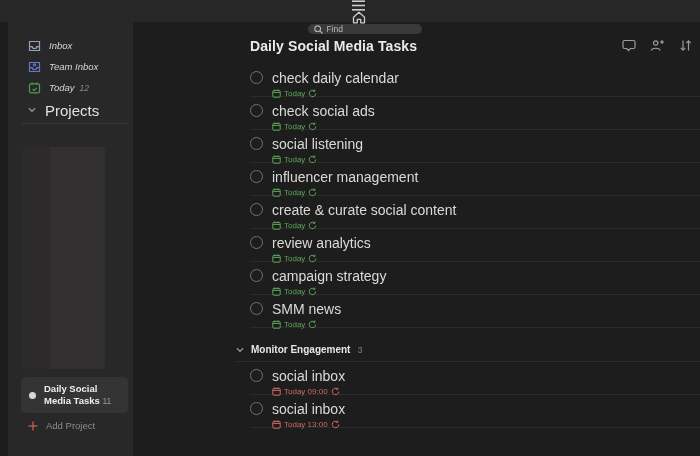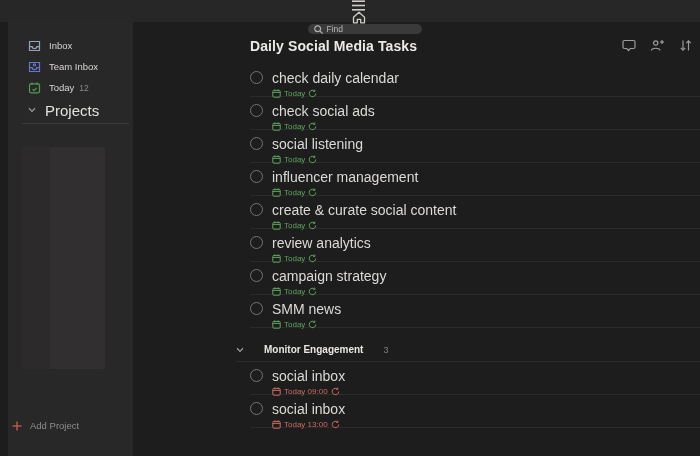--- a/index.html
+++ b/index.html
@@ -26,21 +26,21 @@
   }
   .searchbox .q { font-size:8.5px; margin-left:4px; color:#b9b7b4; }
 
   
   .app { position:absolute; top:22px; left:0; right:0; bottom:0; display:flex; }
   .leftstrip { width:8px; background:#1d1d1d; }
   .sidebar { width:125px; background:#282828; position:relative; }
   .main { flex:1; background:#1d1d1d; position:relative; padding-left:117px; }
 
   
-  .nav { padding-top:13px; }
+  .nav { padding-top:13px;font-style:italic; }
   .nav-item {
     display:flex; align-items:center; height:21px; padding-left:20px;
     font-size:9.5px; color:#d8d6d3; cursor:pointer;
   }
   .nav-item .nicon { width:13px; margin-right:8px; display:flex; }
   .nav-count { color:#8a8a8a; font-size:8.5px; margin-left:5px; }
   .projects-header {
     display:flex; align-items:center; height:20px; padding-left:20px;
     margin-top:2px; cursor:pointer;
   }
@@ -54,21 +54,21 @@
   }
   .sel-project {
     position:absolute; left:13px; top:355px; width:107px; height:36px;
     background:#343434; border-radius:5px; display:flex; align-items:center;
     padding:0 8px; cursor:pointer;
   }
   .sel-dot { width:7px; height:7px; border-radius:50%; background:#d9d7d4; margin-right:8px; flex:none; }
   .sel-name { font-size:9.5px; font-weight:bold; color:#efeeec; line-height:1.3; }
   .sel-count { color:#9a9a9a; font-weight:normal; font-size:8.5px; }
   .add-project {
-    position:absolute; left:4px; top:398px; display:flex; align-items:center;
+    position:absolute; left:20px; top:398px; display:flex; align-items:center;
     cursor:pointer;
   }
   .add-project .plus { color:#c4554d; margin-right:8px; }
   .add-project-label { font-size:9.5px; color:#8f8d8b; }
 
   
   .main-header { padding-top:16px; height:40px; position:relative; }
   .page-title { font-size:14px; font-weight:bold; color:#eceae7; letter-spacing:.1px; }
   .toolbar { position:absolute; right:8px; top:17px; display:flex; gap:14px; color:#9c9c9c; }
   .toolbar .tbtn { cursor:pointer; }
@@ -87,21 +87,21 @@
   .task-due.green { color:#5ba55b; }
   .task-due.red { color:#cd6a5e; }
 
   .add-task { display:flex; align-items:center; height:32px; padding-top:6px; cursor:pointer; }
   .add-task .plus { color:#c4554d; margin-right:9px; }
   .add-task-label { font-size:9.5px; color:#8b8989; }
 
   .section { margin-top:0; }
   .section + .section, .section.named { margin-top:16px; }
   .section-header {
-    display:flex; align-items:center; gap:20px; margin-left:-14px;
+    display:flex; align-items:center; gap:7px; margin-left:-14px;
     padding-bottom:6px; border-bottom:1px solid #2b2b2b; cursor:pointer;
   }
   .section-header .chev { color:#9c9c9c; }
   .section-title { font-size:10px; font-weight:bold; color:#e8e6e3; }
   .section-count { font-size:9px; color:#7f7f7f; }
 </style>
 </head>
 <body>
 
 <div class="topbar">
@@ -175,20 +175,24 @@
         <svg width="8" height="6" viewBox="0 0 8 6" fill="none" stroke="currentColor" stroke-width="1.3">
             <path d="M1 1.2 L4 4.4 L7 1.2"></path>
           </svg>
       </span>
       <span class="projects-label">Projects</span>
     </div>
     <div class="projects-divider"></div>
 
     <div class="blurblock"></div>
 
+    <div class="sel-project">
+      <span class="sel-dot"></span>
+      <span class="sel-name"><span>Daily Social Media Tasks</span> <span class="sel-count">11</span></span>
+    </div>
 
     <div class="add-project">
       <span class="plus">
         <svg width="10" height="10" viewBox="0 0 10 10" stroke="currentColor" stroke-width="1.4">
             <line x1="5" y1="0.5" x2="5" y2="9.5"></line>
             <line x1="0.5" y1="5" x2="9.5" y2="5"></line>
           </svg>
       </span>
       <span class="add-project-label">Add Project</span>
     </div>

